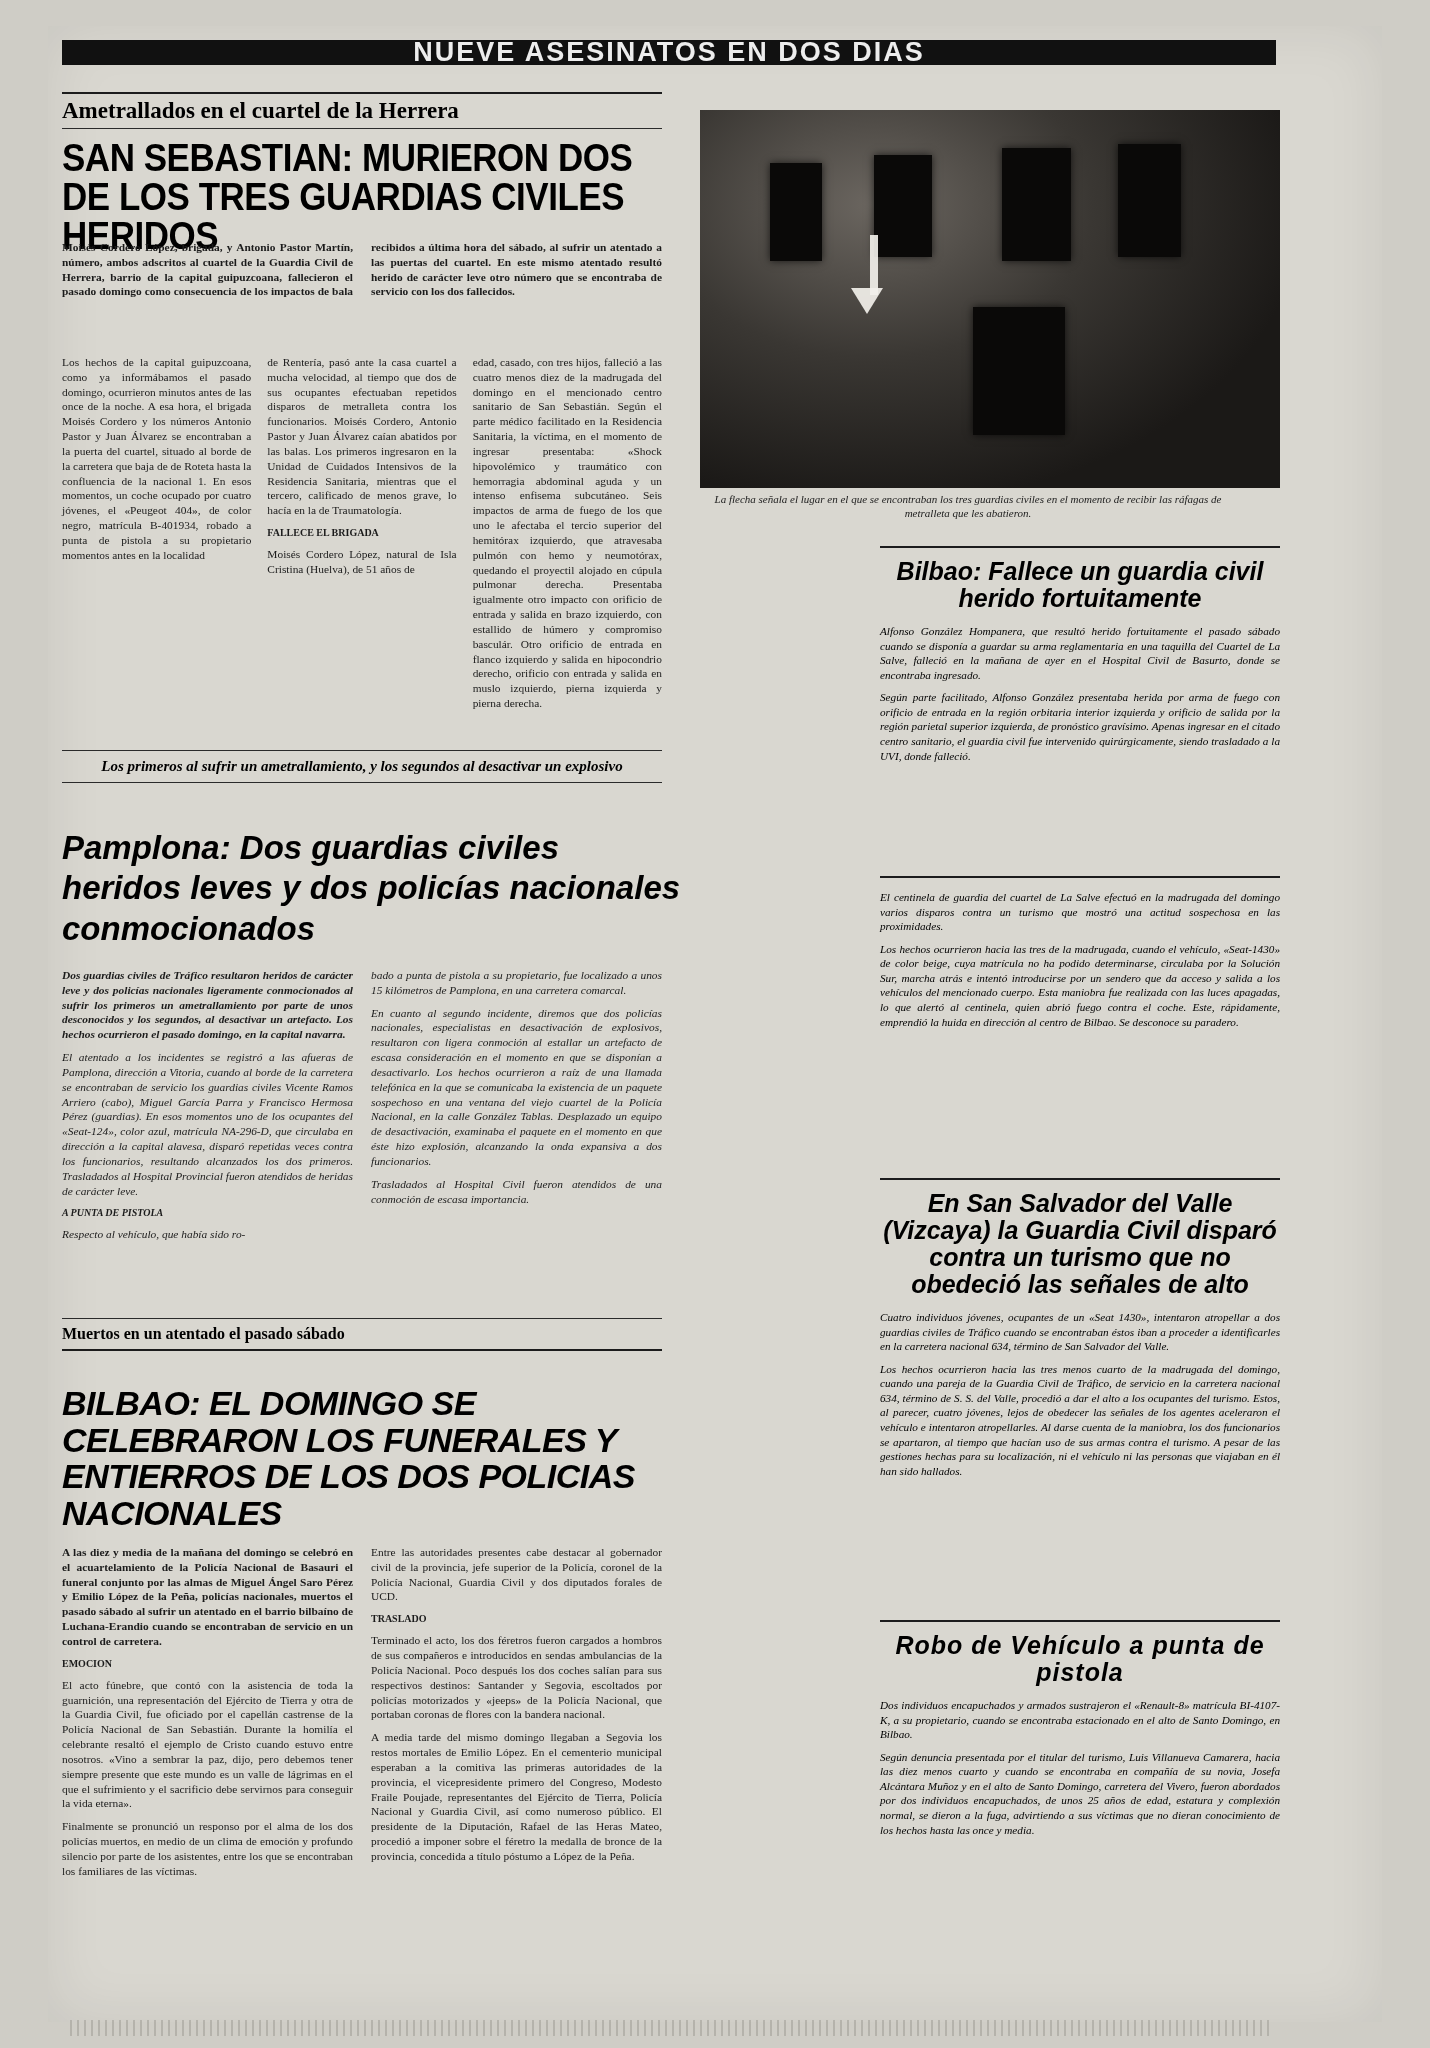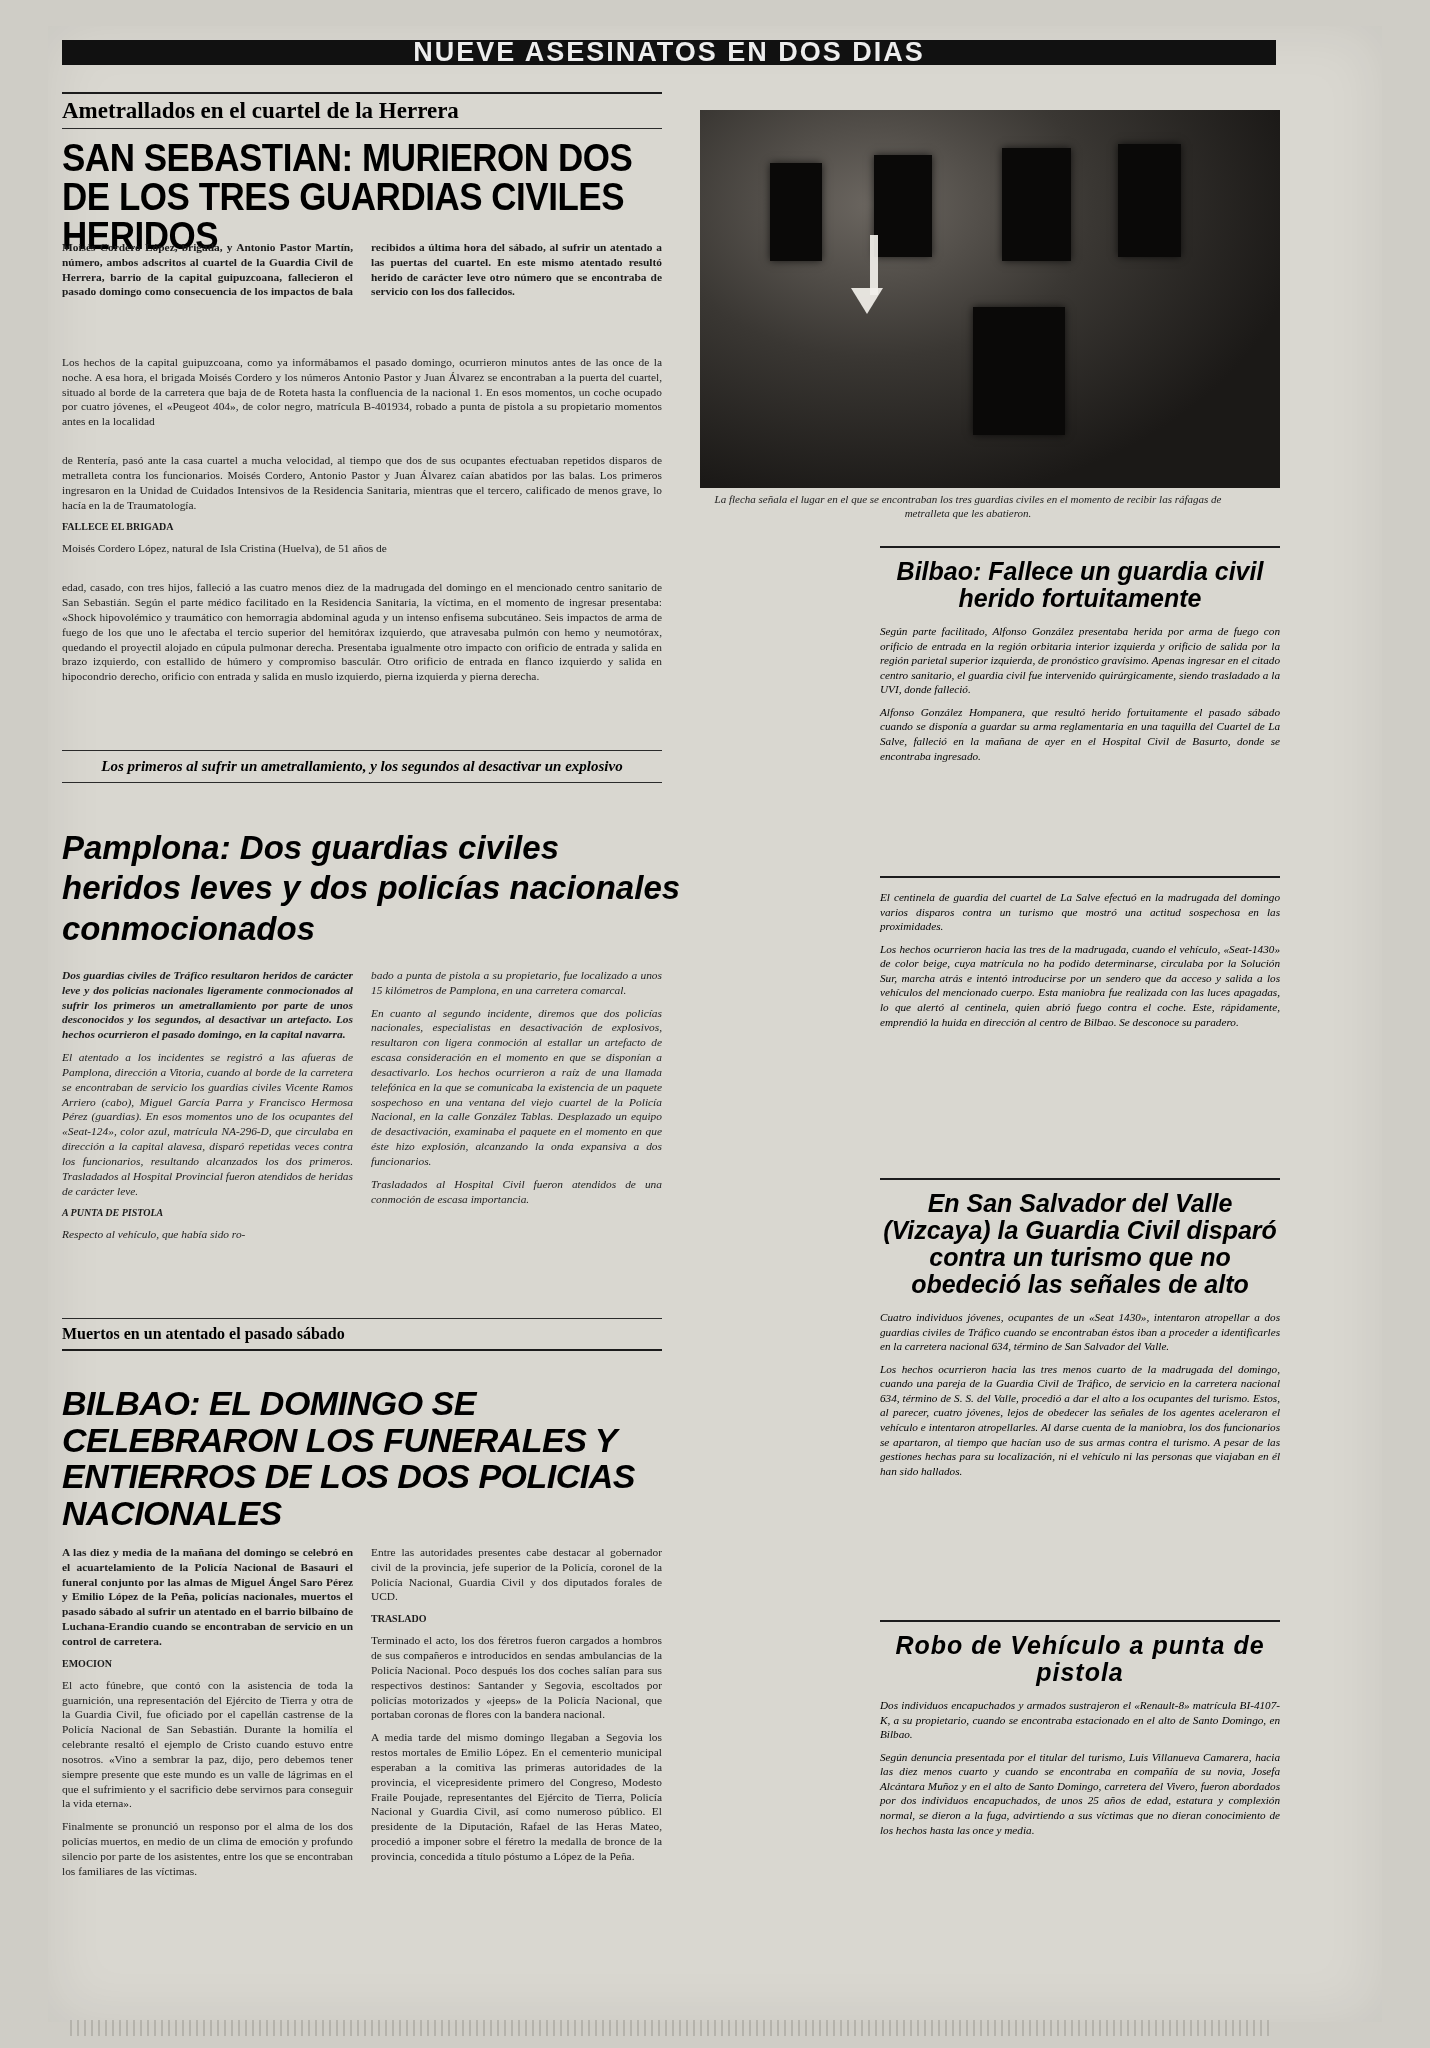--- a/index.html
+++ b/index.html
@@ -49,21 +49,21 @@
 
   .body-col{
     font-size:11.4px;line-height:1.30;text-align:justify;
     color:#1b1b1b;
   }
   .body-col.bold{font-weight:bold;}
   .body-col p{margin:0 0 8px 0;}
   .sub{font-weight:bold;font-size:10px;margin:6px 0 4px 0;}
   .two{display:flex;gap:18px;}
   .two > div{flex:1;}
-  .three{display:flex;gap:16px;flex-direction:column;}
+  .three{display:flex;gap:16px;}
   .three > div{flex:1;}
 
   .photo{
     background:#2f2d2a;
     position:relative;overflow:hidden;
   }
   .photo .grain{
     position:absolute;inset:0;
     background:
       radial-gradient(ellipse at 30% 25%, #6b6660 0%, #3a3733 38%, #1b1917 75%),
@@ -210,22 +210,22 @@
       <div class="arrowstem"></div>
       <div class="arrow"></div>
     </div>
     <div class="caption">La flecha señala el lugar en el que se encontraban los tres guardias civiles en el momento de recibir las ráfagas de metralleta que les abatieron.</div>
   </div>
 
   <div class="colB" style="top:546px;width:400px;left:880px;">
     <div class="rule"></div>
     <h3 class="side ital" style="margin-top:10px;">Bilbao: Fallece un guardia civil herido fortuitamente</h3>
     <div class="side-body" style="margin-top:12px;">
+      <p>Alfonso González Hompanera, que resultó herido fortuitamente el pasado sábado cuando se disponía a guardar su arma reglamentaria en una taquilla del Cuartel de La Salve, falleció en la mañana de ayer en el Hospital Civil de Basurto, donde se encontraba ingresado.</p>
       <p>Según parte facilitado, Alfonso González presentaba herida por arma de fuego con orificio de entrada en la región orbitaria interior izquierda y orificio de salida por la región parietal superior izquierda, de pronóstico gravísimo. Apenas ingresar en el citado centro sanitario, el guardia civil fue intervenido quirúrgicamente, siendo trasladado a la UVI, donde falleció.</p>
-      <p>Alfonso González Hompanera, que resultó herido fortuitamente el pasado sábado cuando se disponía a guardar su arma reglamentaria en una taquilla del Cuartel de La Salve, falleció en la mañana de ayer en el Hospital Civil de Basurto, donde se encontraba ingresado.</p>
     </div>
   </div>
 
   <div class="colB" style="top:876px;width:400px;left:880px;">
     <div class="rule"></div>
     <div class="side-body" style="margin-top:12px;">
       <p>El centinela de guardia del cuartel de La Salve efectuó en la madrugada del domingo varios disparos contra un turismo que mostró una actitud sospechosa en las proximidades.</p>
       <p>Los hechos ocurrieron hacia las tres de la madrugada, cuando el vehículo, «Seat-1430» de color beige, cuya matrícula no ha podido determinarse, circulaba por la Solución Sur, marcha atrás e intentó introducirse por un sendero que da acceso y salida a los vehículos del mencionado cuerpo. Esta maniobra fue realizada con las luces apagadas, lo que alertó al centinela, quien abrió fuego contra el coche. Este, rápidamente, emprendió la huida en dirección al centro de Bilbao. Se desconoce su paradero.</p>
     </div>
   </div>

